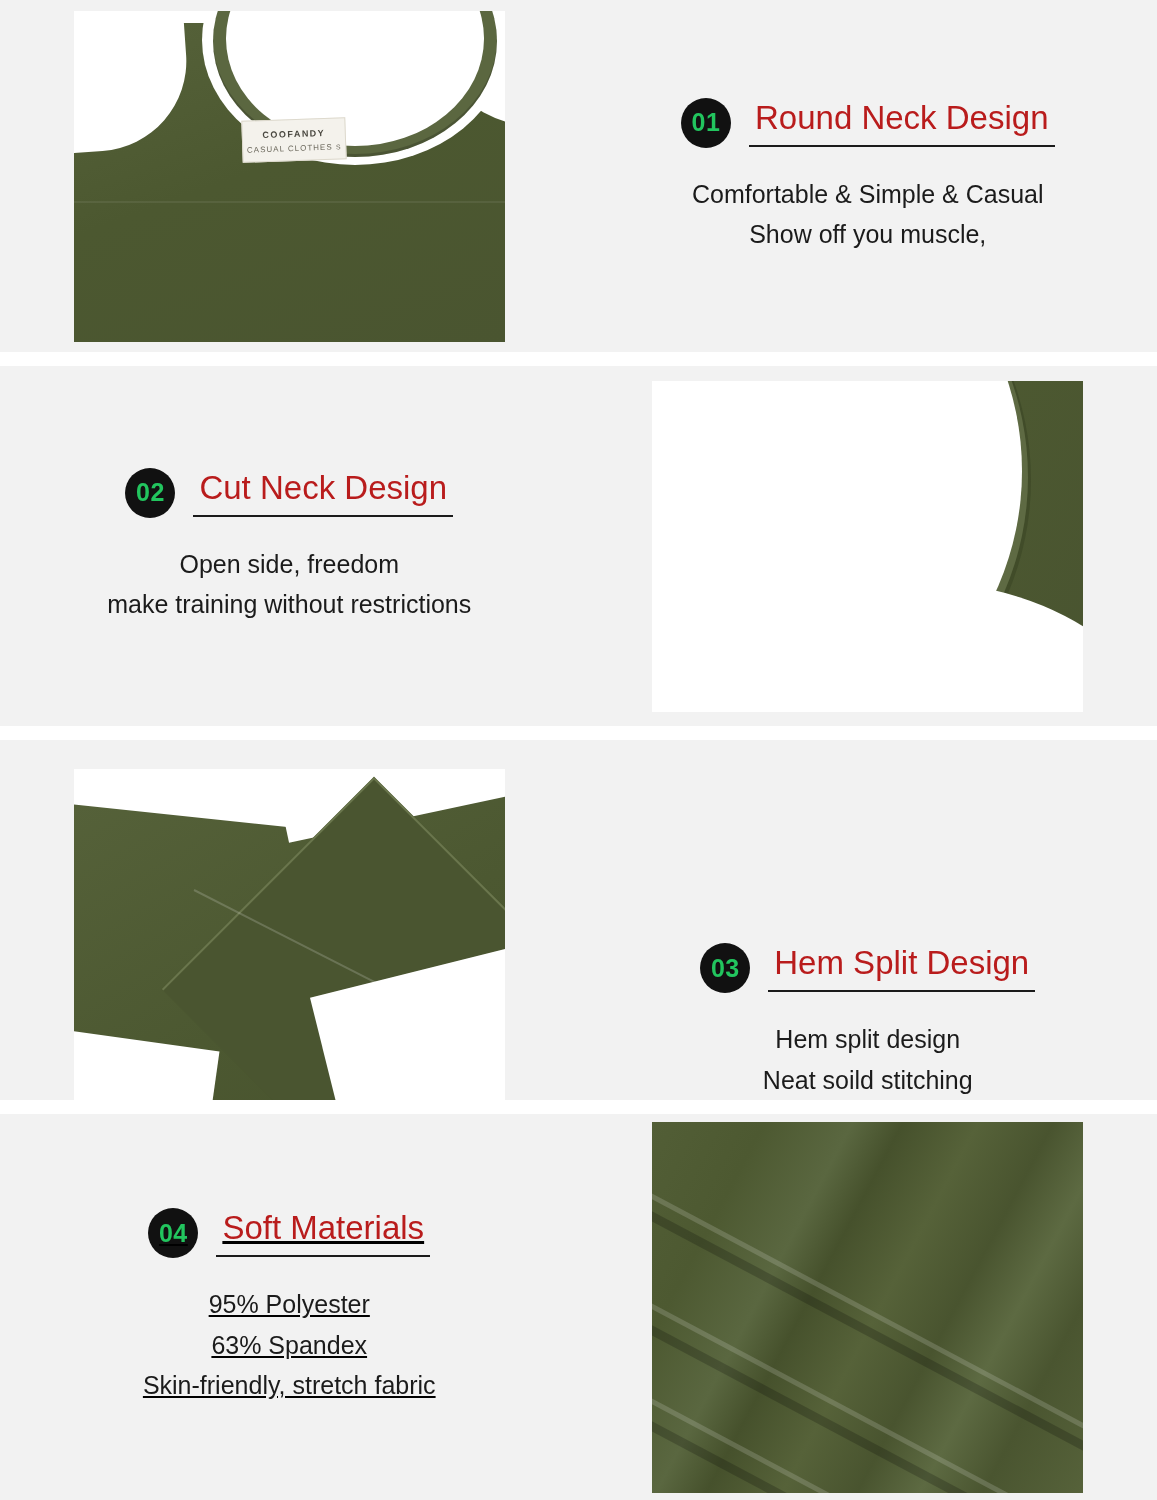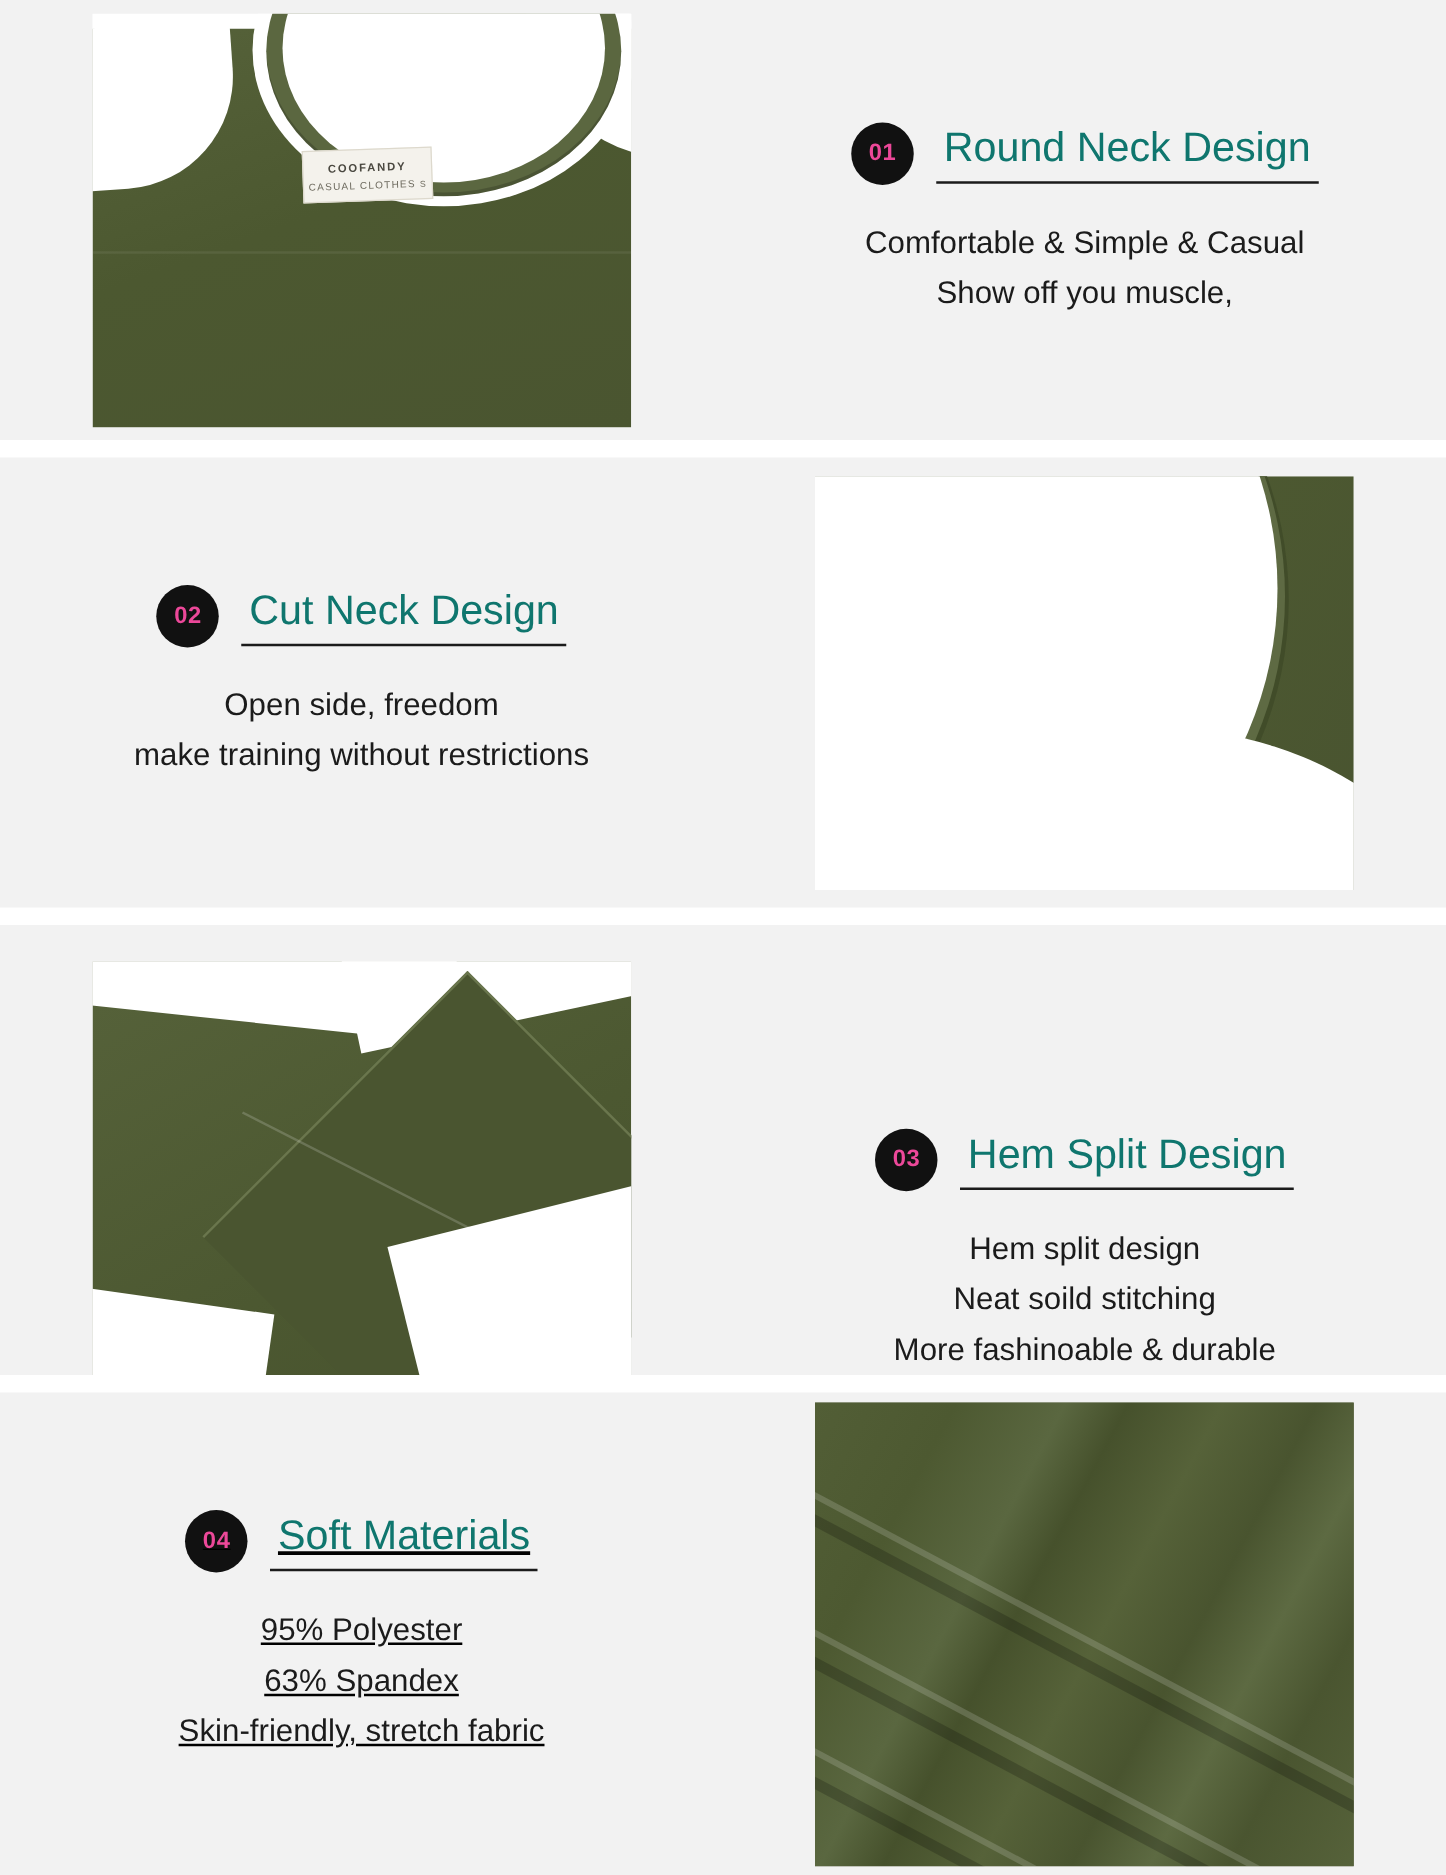--- a/index.html
+++ b/index.html
@@ -48,32 +48,32 @@
   .head-row {
     display: flex;
     align-items: center;
     gap: 18px;
   }
   .badge {
     width: 50px;
     height: 50px;
     border-radius: 50%;
     background: #111111;
-    color: #ec4899;
-    font-size: 19px;
+    color: #22c55e;
+    font-size: 25px;
     font-weight: bold;
     display: flex;
     align-items: center;
     justify-content: center;
     flex: 0 0 auto;
     letter-spacing: 0.5px;
   }
   .head-title {
     font-size: 33px;
-    color: #0f766e;
+    color: #b91c1c;
     font-weight: normal;
     padding: 0 6px 8px 6px;
     border-bottom: 2.5px solid #1b1b1b;
     white-space: nowrap;
   }
   .lines {
     margin-top: 26px;
     text-align: center;
   }
   .lines p {
@@ -329,21 +329,20 @@
       </div>
     </div>
     <div class="half text">
       <div class="head-row">
         <div class="badge">03</div>
         <div class="head-title">Hem Split Design</div>
       </div>
       <div class="lines">
         <p>Hem split design</p>
         <p>Neat soild stitching</p>
-        <p>More fashinoable &amp; durable</p>
       </div>
     </div>
   </div>
 
   <div class="section gap-before" style="height:386px;text-decoration:underline;">
     <div class="half text">
       <div class="head-row">
         <div class="badge">04</div>
         <div class="head-title">Soft Materials</div>
       </div>

